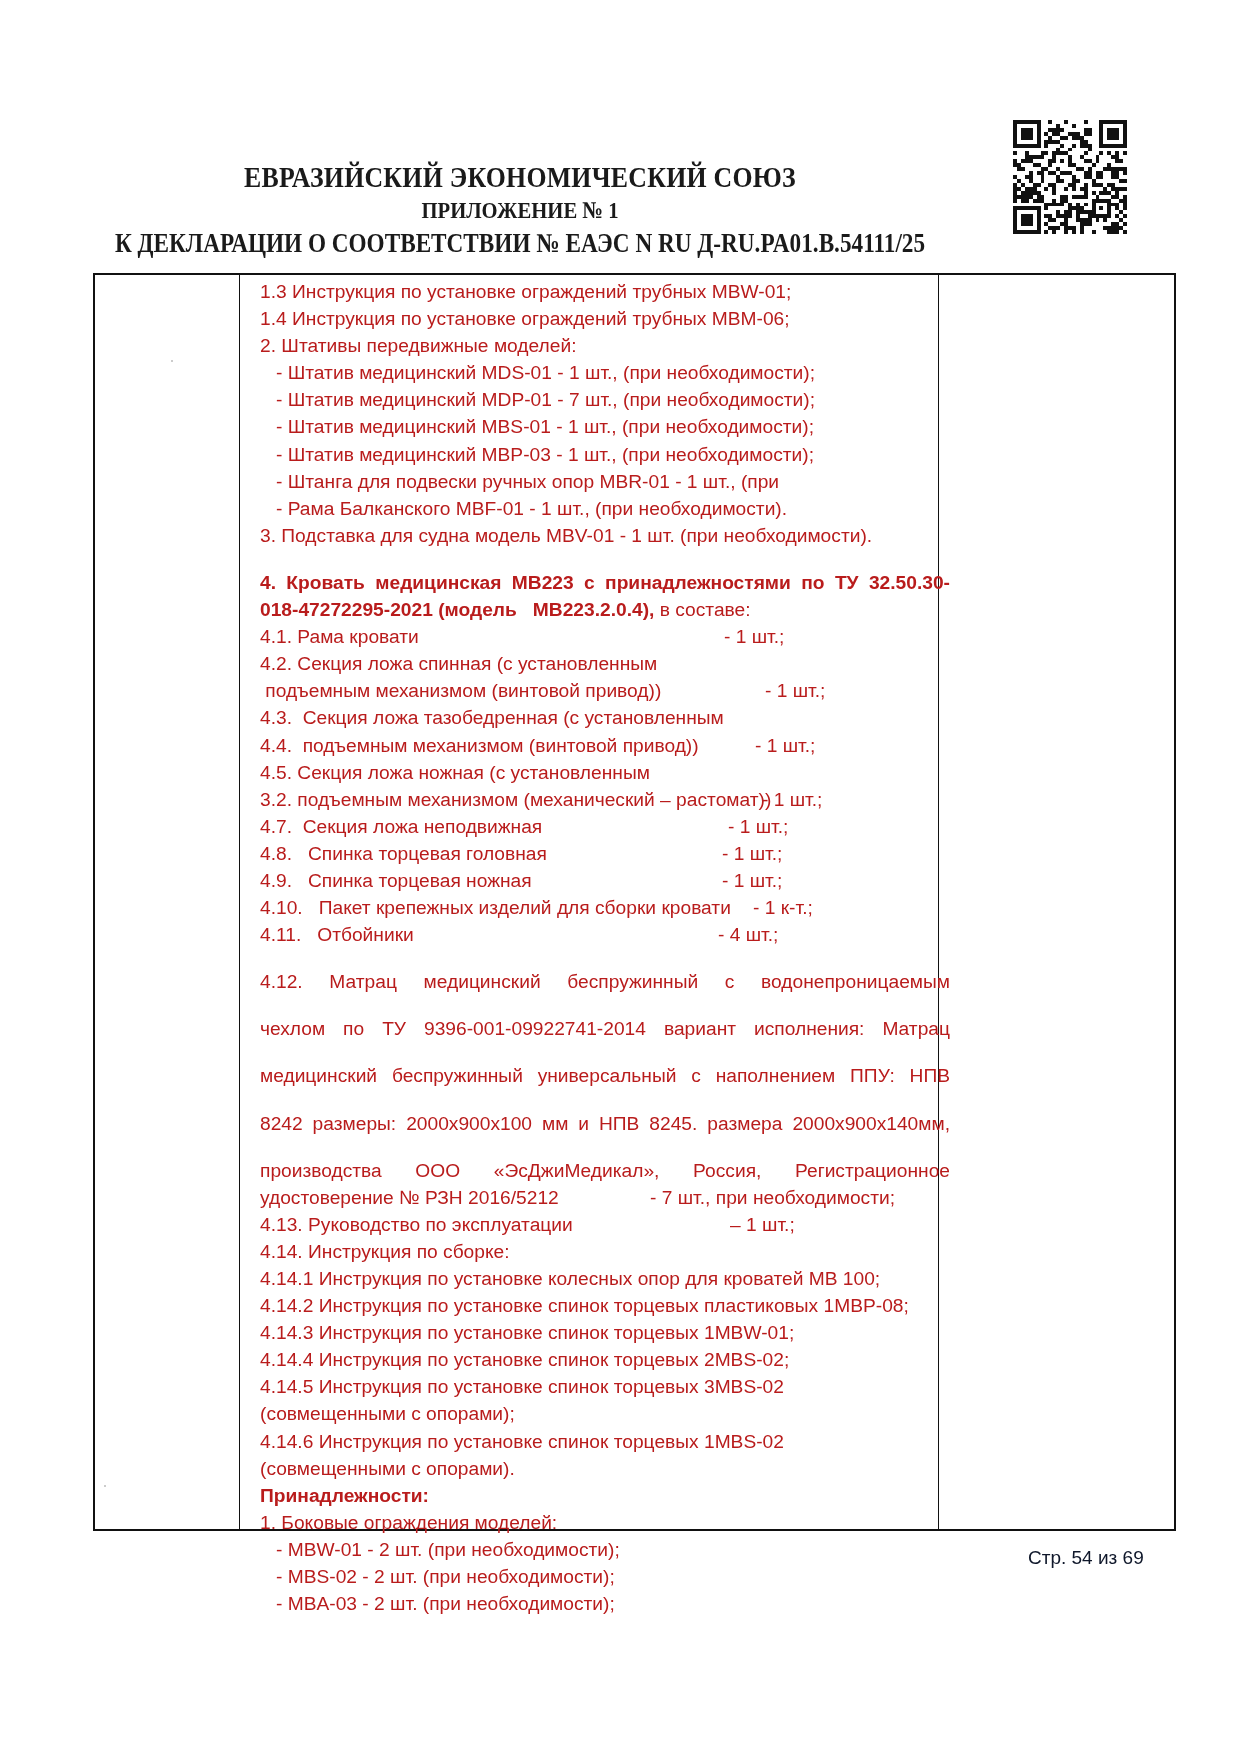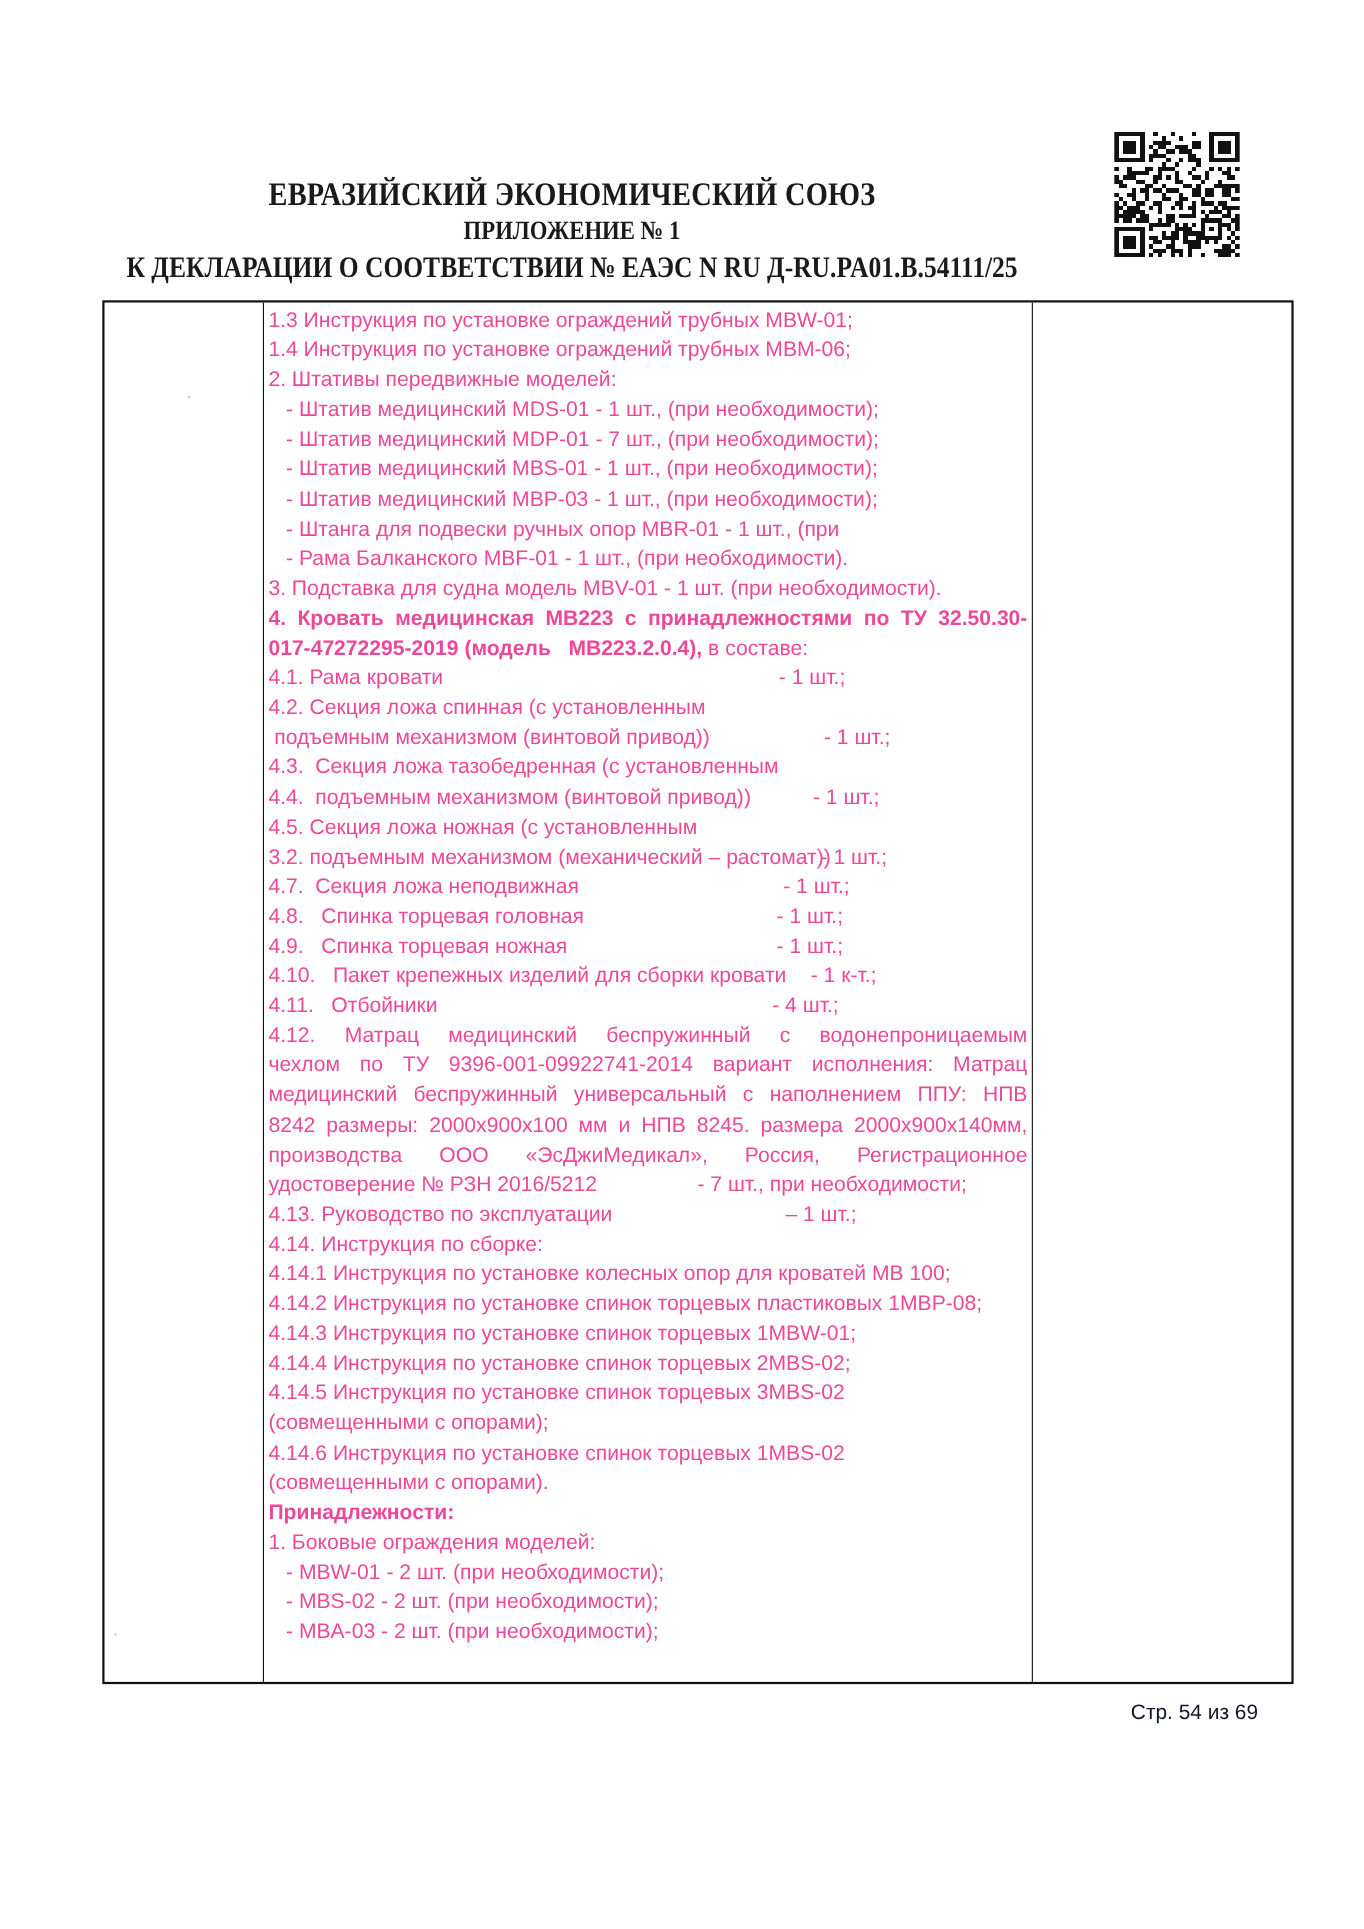--- a/index.html
+++ b/index.html
@@ -11,27 +11,27 @@
   .hdr2 { top: 197px; left: 80px; width: 880px; font-size: 24px; transform: scaleX(0.86); }
   .hdr3 { top: 228px; left: 40px; width: 960px; font-size: 27px; transform: scaleX(0.86); }
   .qr { position: absolute; left: 1013px; top: 120px; width: 114px; height: 114px; }
 
   .tbl { position: absolute; left: 93px; top: 273px; width: 1083px; height: 1258px;
          border: 2px solid #111; box-sizing: border-box; }
   .col-div { position: absolute; top: 0; bottom: 0; width: 0; border-left: 1.6px solid #111; }
   .div1 { left: 144px; }
   .div2 { left: 843px; }
 
-  .content { position: absolute; left: 244px; top: 278px; width: 690px;
+  .content { position: absolute; left: 260px; top: 278px; width: 690px;
              font-family: "Liberation Sans", "DejaVu Sans", sans-serif; font-size: 19.2px;
-             line-height: 27.1px; color: #ec4899; }
+             line-height: 27.1px; color: #b91c1c; }
   .ln { white-space: pre; height: 27.1px; position: relative; transform-origin: left; }
   .ln.b { font-weight: bold; }
   .ln .qty { position: absolute; top: 0; }
-  .just { text-align: justify; text-align-last: justify; white-space: normal; width: 690px; height: 27.1px; overflow: hidden; }
+  .just { text-align: justify; text-align-last: justify; white-space: normal; width: 690px; height: 27.1px; overflow: hidden; margin-top: 20px; }
   .dot { position: absolute; width: 2px; height: 2px; background: #bbb; border-radius: 1px; }
 
   .pageno { position: absolute; left: 1028px; top: 1547px; font-family: "Liberation Sans", "DejaVu Sans", sans-serif;
             font-size: 19px; color: #0f172a; }
 </style>
 </head>
 <body>
 
 <div class="hdr hdr1">ЕВРАЗИЙСКИЙ ЭКОНОМИЧЕСКИЙ СОЮЗ</div>
 <div class="hdr hdr2">ПРИЛОЖЕНИЕ № 1</div>
@@ -360,21 +360,21 @@
     <div class="ln"><span>1.4 Инструкция по установке ограждений трубных MBM-06;</span></div>
     <div class="ln"><span>2. Штативы передвижные моделей:</span></div>
     <div class="ln"><span>   - Штатив медицинский MDS-01 - 1 шт., (при необходимости);</span></div>
     <div class="ln"><span>   - Штатив медицинский MDP-01 - 7 шт., (при необходимости);</span></div>
     <div class="ln"><span>   - Штатив медицинский MBS-01 - 1 шт., (при необходимости);</span></div>
     <div class="ln"><span>   - Штатив медицинский MBP-03 - 1 шт., (при необходимости);</span></div>
     <div class="ln"><span>   - Штанга для подвески ручных опор MBR-01 - 1 шт., (при</span></div>
     <div class="ln"><span>   - Рама Балканского MBF-01 - 1 шт., (при необходимости).</span></div>
     <div class="ln"><span>3. Подставка для судна модель MBV-01 - 1 шт. (при необходимости).</span></div>
     <div class="ln b just"><span>4. Кровать медицинская MB223 с принадлежностями по ТУ 32.50.30-</span></div>
-    <div class="ln b"><span>017-47272295-2019 (модель   MB223.2.0.4),</span><span style="font-weight: normal;"> в составе:</span></div>
+    <div class="ln b"><span>018-47272295-2021 (модель   MB223.2.0.4),</span><span style="font-weight: normal;"> в составе:</span></div>
     <div class="ln"><span>4.1. Рама кровати</span><span class="qty" style="left: 464px;">- 1 шт.;</span></div>
     <div class="ln"><span>4.2. Секция ложа спинная (с установленным</span></div>
     <div class="ln"><span> подъемным механизмом (винтовой привод))</span><span class="qty" style="left: 505px;">- 1 шт.;</span></div>
     <div class="ln"><span>4.3.  Секция ложа тазобедренная (с установленным</span></div>
     <div class="ln"><span>4.4.  подъемным механизмом (винтовой привод))</span><span class="qty" style="left: 495px;">- 1 шт.;</span></div>
     <div class="ln"><span>4.5. Секция ложа ножная (с установленным</span></div>
     <div class="ln"><span>3.2. подъемным механизмом (механический – растомат))</span><span class="qty" style="left: 502px;">- 1 шт.;</span></div>
     <div class="ln"><span>4.7.  Секция ложа неподвижная</span><span class="qty" style="left: 468px;">- 1 шт.;</span></div>
     <div class="ln"><span>4.8.   Спинка торцевая головная</span><span class="qty" style="left: 462px;">- 1 шт.;</span></div>
     <div class="ln"><span>4.9.   Спинка торцевая ножная</span><span class="qty" style="left: 462px;">- 1 шт.;</span></div>

